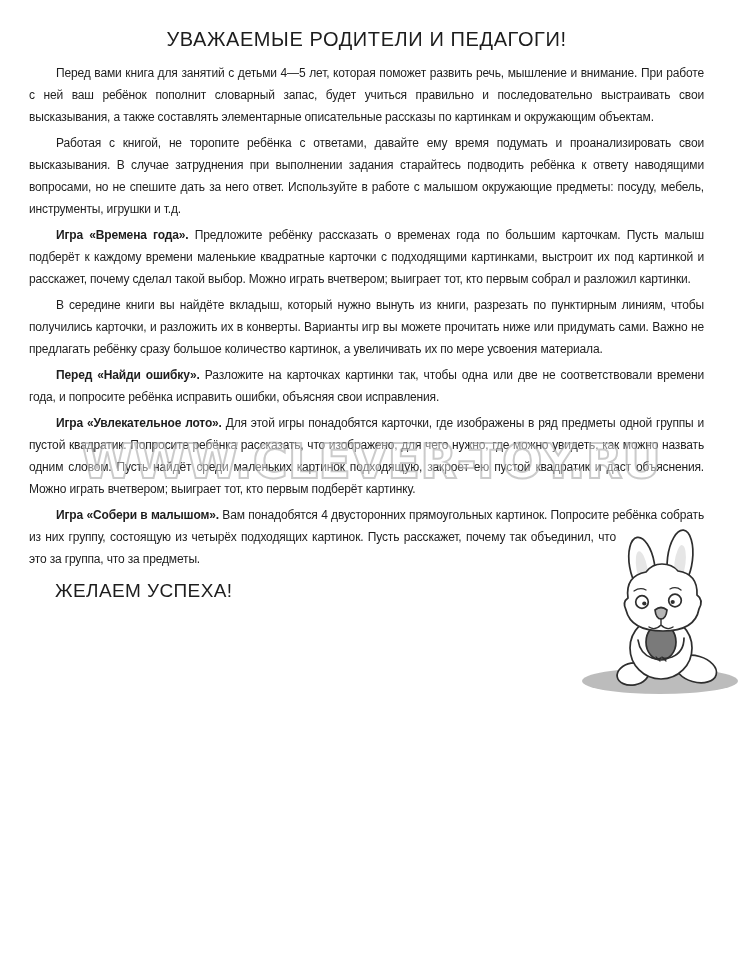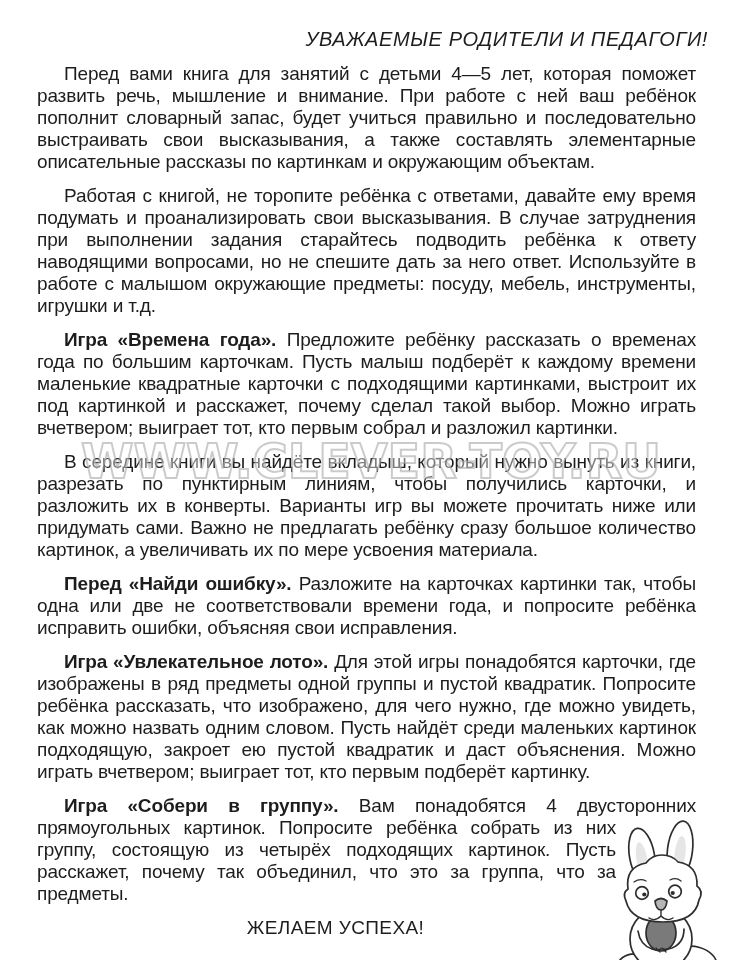--- a/index.html
+++ b/index.html
@@ -15,38 +15,37 @@
   .content {
     position:absolute;
     left:25px; top:28px;
     width:683px;
     z-index:1;
   }
   .title {
     font-size:20px;
     font-weight:normal;
     letter-spacing:0.6px;
-    text-align:right;
+    text-align:center;
     margin:0 0 11px 0;
-    font-style:italic;
   }
   .para {
-    margin:12px;
-    font-size:19px;
+    margin:4px;
+    font-size:12px;
     line-height:22px;
     letter-spacing:-0.15px;
     text-align:justify;
     text-indent:27px;
   }
   .lead { font-weight:bold; }
   .closing {
     margin:10px 0 0 30px;
     font-size:19px;
     letter-spacing:0.4px;
-    text-align:center;
+    text-align:left;
     text-indent:0;
   }
   .rabbit-float {
     float:right;
     width:126px; height:192px;
     margin-right:-34px;
     shape-outside: polygon(0px 30px, 126px 30px, 126px 192px, 0px 192px);
     position:relative;
   }
   .rabbit-float svg { position:absolute; left:-40px; top:24px; }
@@ -111,21 +110,21 @@
           <circle cx="68.3" cy="75.5" r="2.1" fill="#2e2e2e" stroke="none"></circle>
           <circle cx="96.7" cy="74" r="2.1" fill="#2e2e2e" stroke="none"></circle>
 
           <path d="M79,82 q6,-5 12,0 q-1,9 -6,9 q-5,0 -6,-9 z" fill="#b5b5b5"></path>
 
           <path d="M85,91 l0,6 M85,97 q-6,6 -12,2 M85,97 q6,6 12,2" fill="none" stroke-width="1.4"></path>
         </g>
       </svg>
     </div>
 
-    <p class="para"><span class="lead">Игра «Собери в группу». </span><span>Вам понадобятся 4 двусторонних прямоугольных картинок. Попросите ребёнка собрать из них группу, состоящую из четырёх подходящих картинок. Пусть расскажет, почему так объединил, что это за группа, что за предметы.</span></p>
+    <p class="para"><span class="lead">Игра «Собери в малышом». </span><span>Вам понадобятся 4 двусторонних прямоугольных картинок. Попросите ребёнка собрать из них группу, состоящую из четырёх подходящих картинок. Пусть расскажет, почему так объединил, что это за группа, что за предметы.</span></p>
 
 
     <p class="para closing">ЖЕЛАЕМ УСПЕХА!</p>
 
   </div>
 
   <div class="watermark">
     <svg width="595" height="60" viewBox="0 0 595 60">
       <text x="5" y="46" textLength="580" lengthAdjust="spacingAndGlyphs" font-family="DejaVu Sans" font-size="48" font-weight="bold" fill="#ffffff" fill-opacity="0.42" stroke="#a0a0a0" stroke-opacity="0.55" stroke-width="2">WWW.CLEVER-TOY.RU</text>
     </svg>

